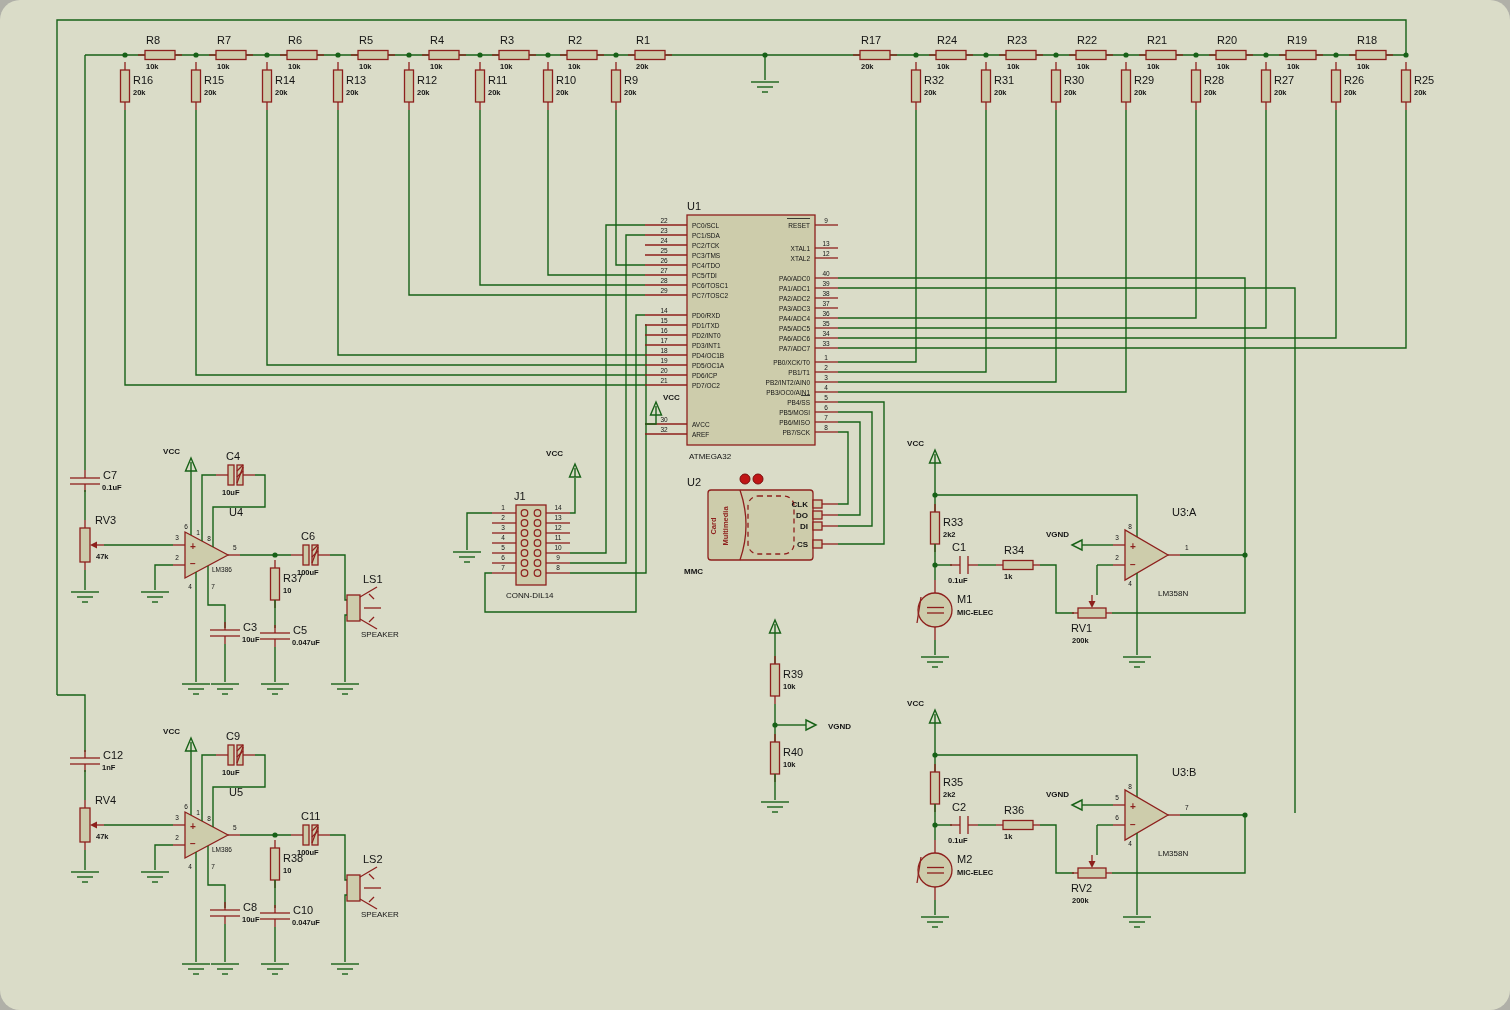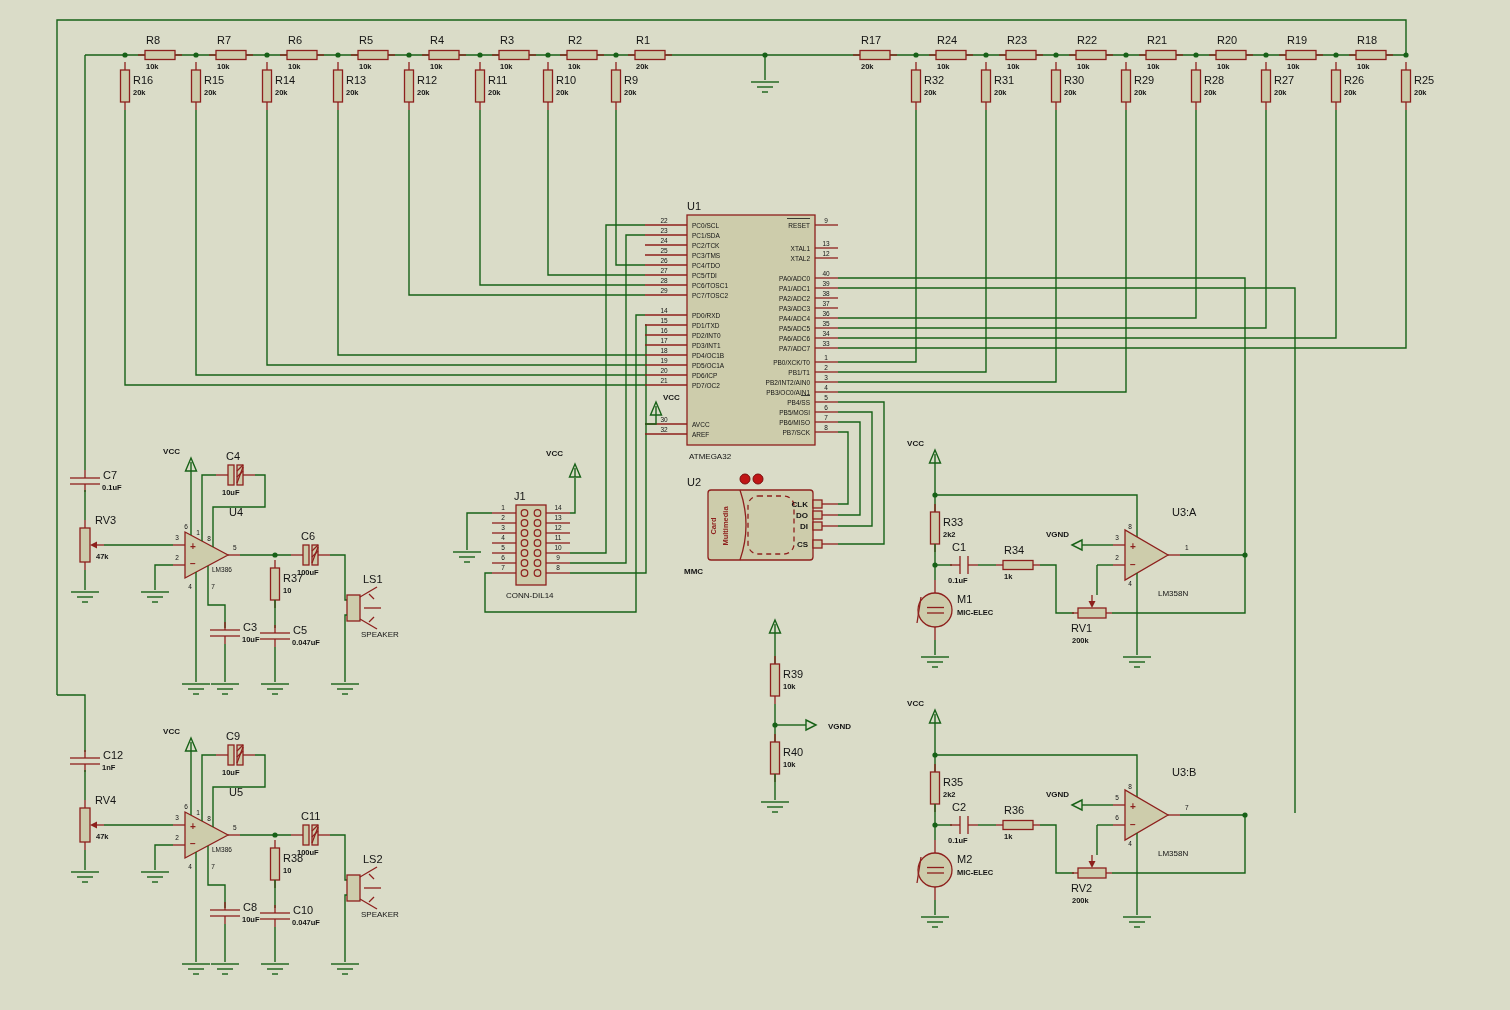--- a/index.html
+++ b/index.html
@@ -1,16 +1,16 @@
 <!DOCTYPE html>
 <html><head>
 <meta charset="utf-8">
 <style>
   html,body{margin:0;padding:0;background:#b0b0a8;}
-  #canvas{width:1510px;height:1010px;background:#dadcc8;position:relative;font-family:"Liberation Sans",sans-serif;}
+  #canvas{width:1510px;height:1010px;background:#dadcc8;position:relative;font-family:"Liberation Sans",sans-serif;border-radius:20px;}
   svg{display:block}
   .w{stroke:#176117;stroke-width:1.4;fill:none}
   .r{stroke:#8e201d;stroke-width:1.3;fill:none}
   .body{fill:#cdccab;stroke:#8e201d;stroke-width:1.3}
   .hole{fill:#cdccab;stroke:#8e201d;stroke-width:1.2}
   .dot{fill:#176117;stroke:none}
   .rdot{fill:#c01515;stroke:#7a0e0e;stroke-width:1}
   text{fill:#141414;font-family:"Liberation Sans",sans-serif}
   .ref{font-size:11px}
   .val{font-size:7.5px;font-weight:bold}

